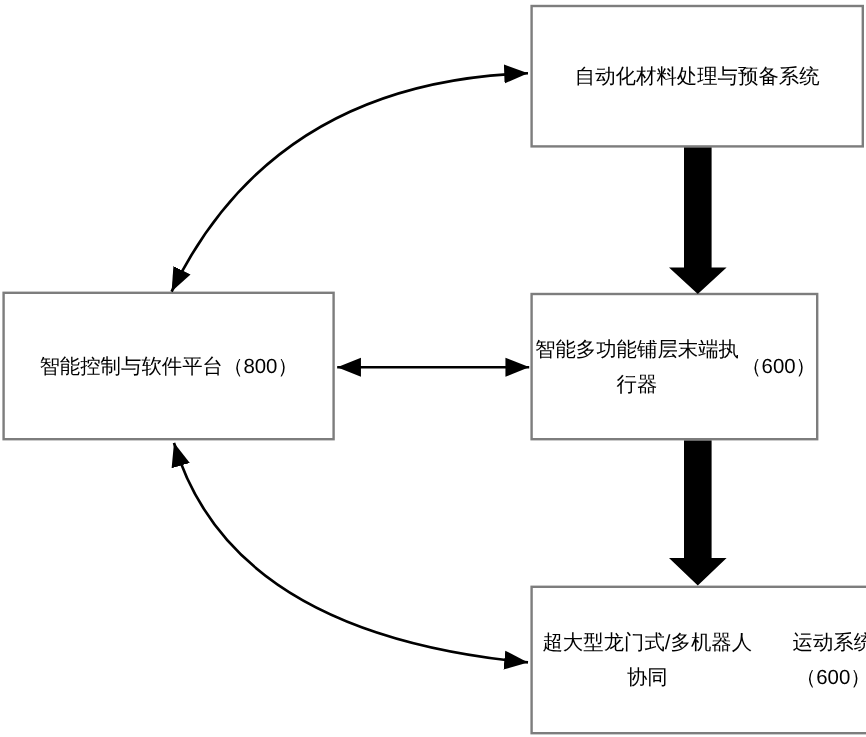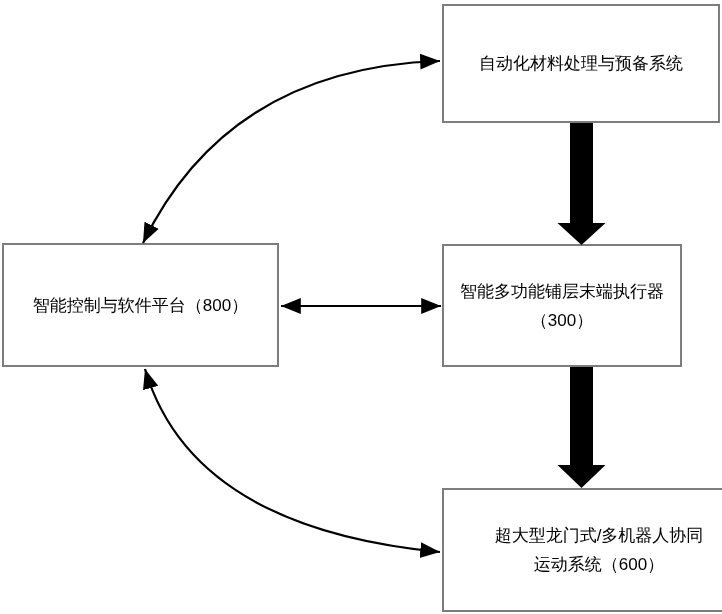--- a/index.html
+++ b/index.html
@@ -10,21 +10,21 @@
     background: #ffffff;
     overflow: hidden;
     font-family: "Liberation Sans", sans-serif;
   }
   .node {
     position: absolute;
     box-sizing: border-box;
     border: 2px solid #7d7d7d;
     background: #ffffff;
     display: flex;
-    flex-direction: column;
+    flex-direction: row;
     align-items: center;
     justify-content: center;
     text-align: center;
     font-size: 17px;
     line-height: 29px;
     color: #000000;
     z-index: 1;
   }
   #node-200 { left: 442px; top: 4px;   width: 278px; height: 119px; }
   #node-300 { left: 442px; top: 244px; width: 240px; height: 123px; }
@@ -44,21 +44,21 @@
 <body>
 
 <div class="canvas">
 
   <div class="node" id="node-200">
     <div>自动化材料处理与预备系统</div>
   </div>
 
   <div class="node" id="node-300">
     <div>智能多功能铺层末端执行器</div>
-    <div>（300）</div>
+    <div>（600）</div>
   </div>
 
   <div class="node" id="node-400">
     <div>超大型龙门式/多机器人协同</div>
     <div>运动系统（600）</div>
   </div>
 
   <div class="node" id="node-500">
     <div>智能控制与软件平台（800）</div>
   </div>

